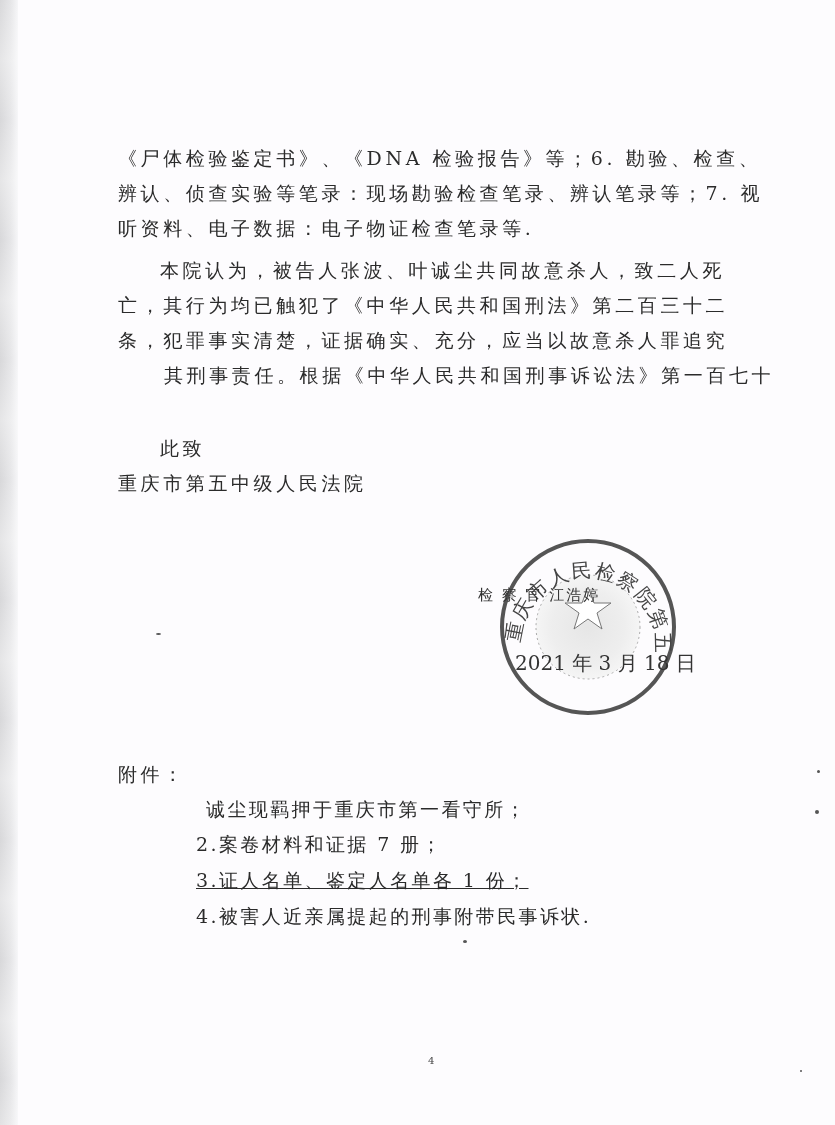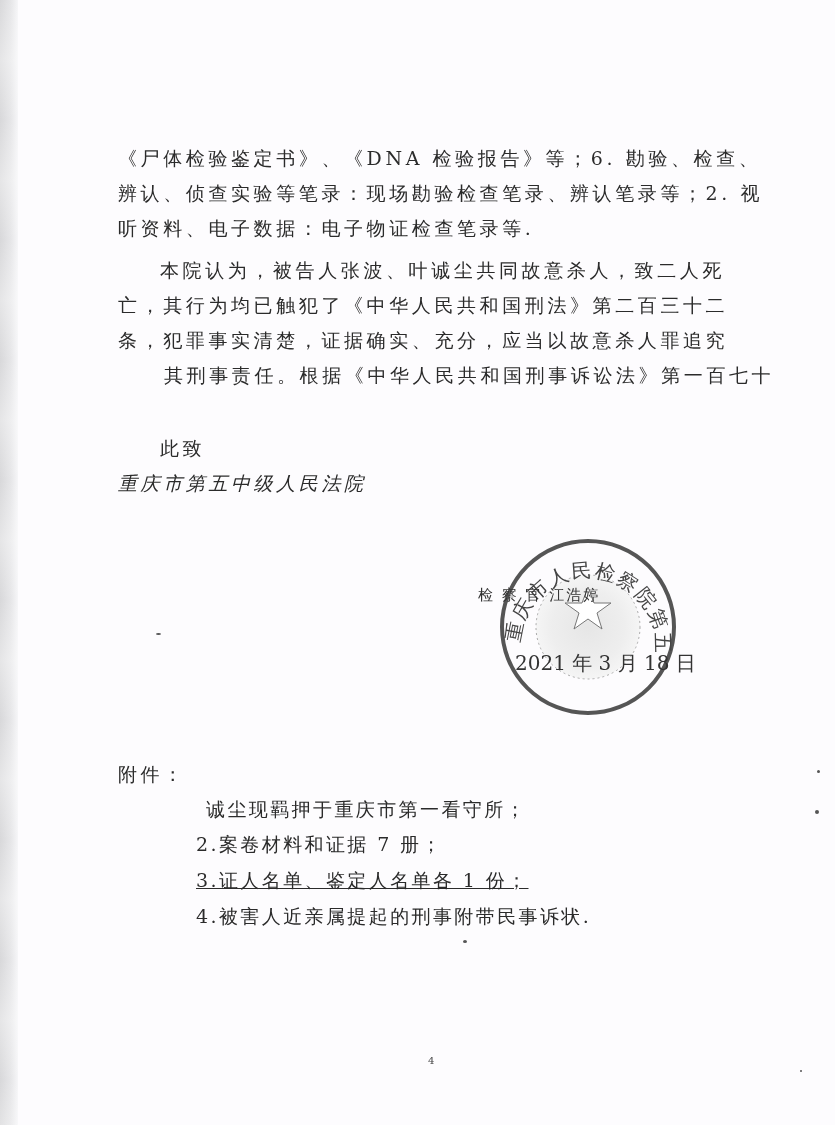--- a/index.html
+++ b/index.html
@@ -47,30 +47,30 @@
   .speck { position: absolute; background: #555; border-radius: 50%; }
 </style>
 </head>
 <body>
 
 <div class="edge-shadow"></div>
 
 <div class="page">
 
   <div class="line" style="top:146px;">《尸体检验鉴定书》、《DNA 检验报告》等；6. 勘验、检查、</div>
-  <div class="line" style="top:181px;">辨认、侦查实验等笔录：现场勘验检查笔录、辨认笔录等；2. 视</div>
+  <div class="line" style="top:181px;">辨认、侦查实验等笔录：现场勘验检查笔录、辨认笔录等；7. 视</div>
   <div class="line" style="top:216px;">听资料、电子数据：电子物证检查笔录等.</div>
 
   <div class="line" style="top:258px; left:160px;">本院认为，被告人张波、叶诚尘共同故意杀人，致二人死</div>
   <div class="line" style="top:293px;">亡，其行为均已触犯了《中华人民共和国刑法》第二百三十二</div>
   <div class="line" style="top:328px;">条，犯罪事实清楚，证据确实、充分，应当以故意杀人罪追究</div>
   <div class="line" style="top:363px;margin-left:46px;">其刑事责任。根据《中华人民共和国刑事诉讼法》第一百七十</div>
 
   <div class="line" style="top:436px; left:160px;">此致</div>
-  <div class="line" style="top:471px;font-style:italic;">重庆市第五中级人民法院</div>
+  <div class="line" style="top:471px;">重庆市第五中级人民法院</div>
 
 
   <svg class="seal" viewBox="0 0 182 180">
     <defs>
       <path id="sealArc" d="M 24 120 A 68 68 0 1 1 158 120"></path>
       <radialGradient id="sealFill" cx="50%" cy="50%" r="50%">
         <stop offset="0%" stop-color="#e6e6e6"></stop>
         <stop offset="70%" stop-color="#eeeeee"></stop>
         <stop offset="100%" stop-color="#f5f5f5"></stop>
       </radialGradient>

